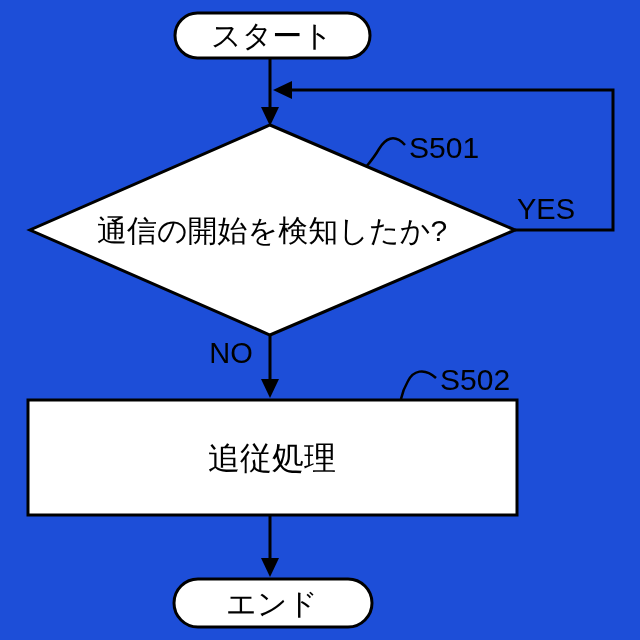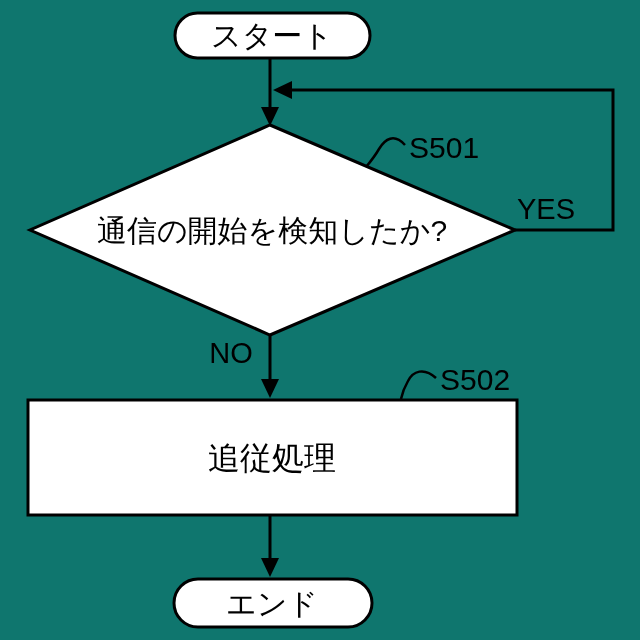--- a/index.html
+++ b/index.html
@@ -4,21 +4,21 @@
 <style>
   html, body {
     margin: 0;
     padding: 0;
     background: #ffffff;
   }
   .stage {
     position: relative;
     width: 640px;
     height: 640px;
-    background: #0f766e;
+    background: #1d4ed8;
     overflow: hidden;
   }
   svg {
     display: block;
     font-family: "Liberation Sans", sans-serif;
   }
   .shape {
     fill: #ffffff;
     stroke: #000000;
     stroke-width: 3;

